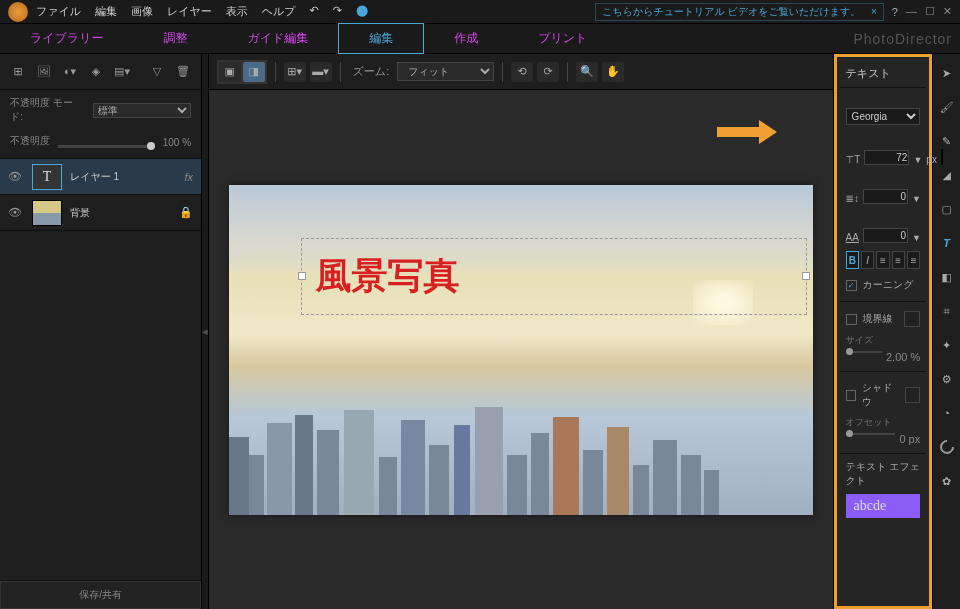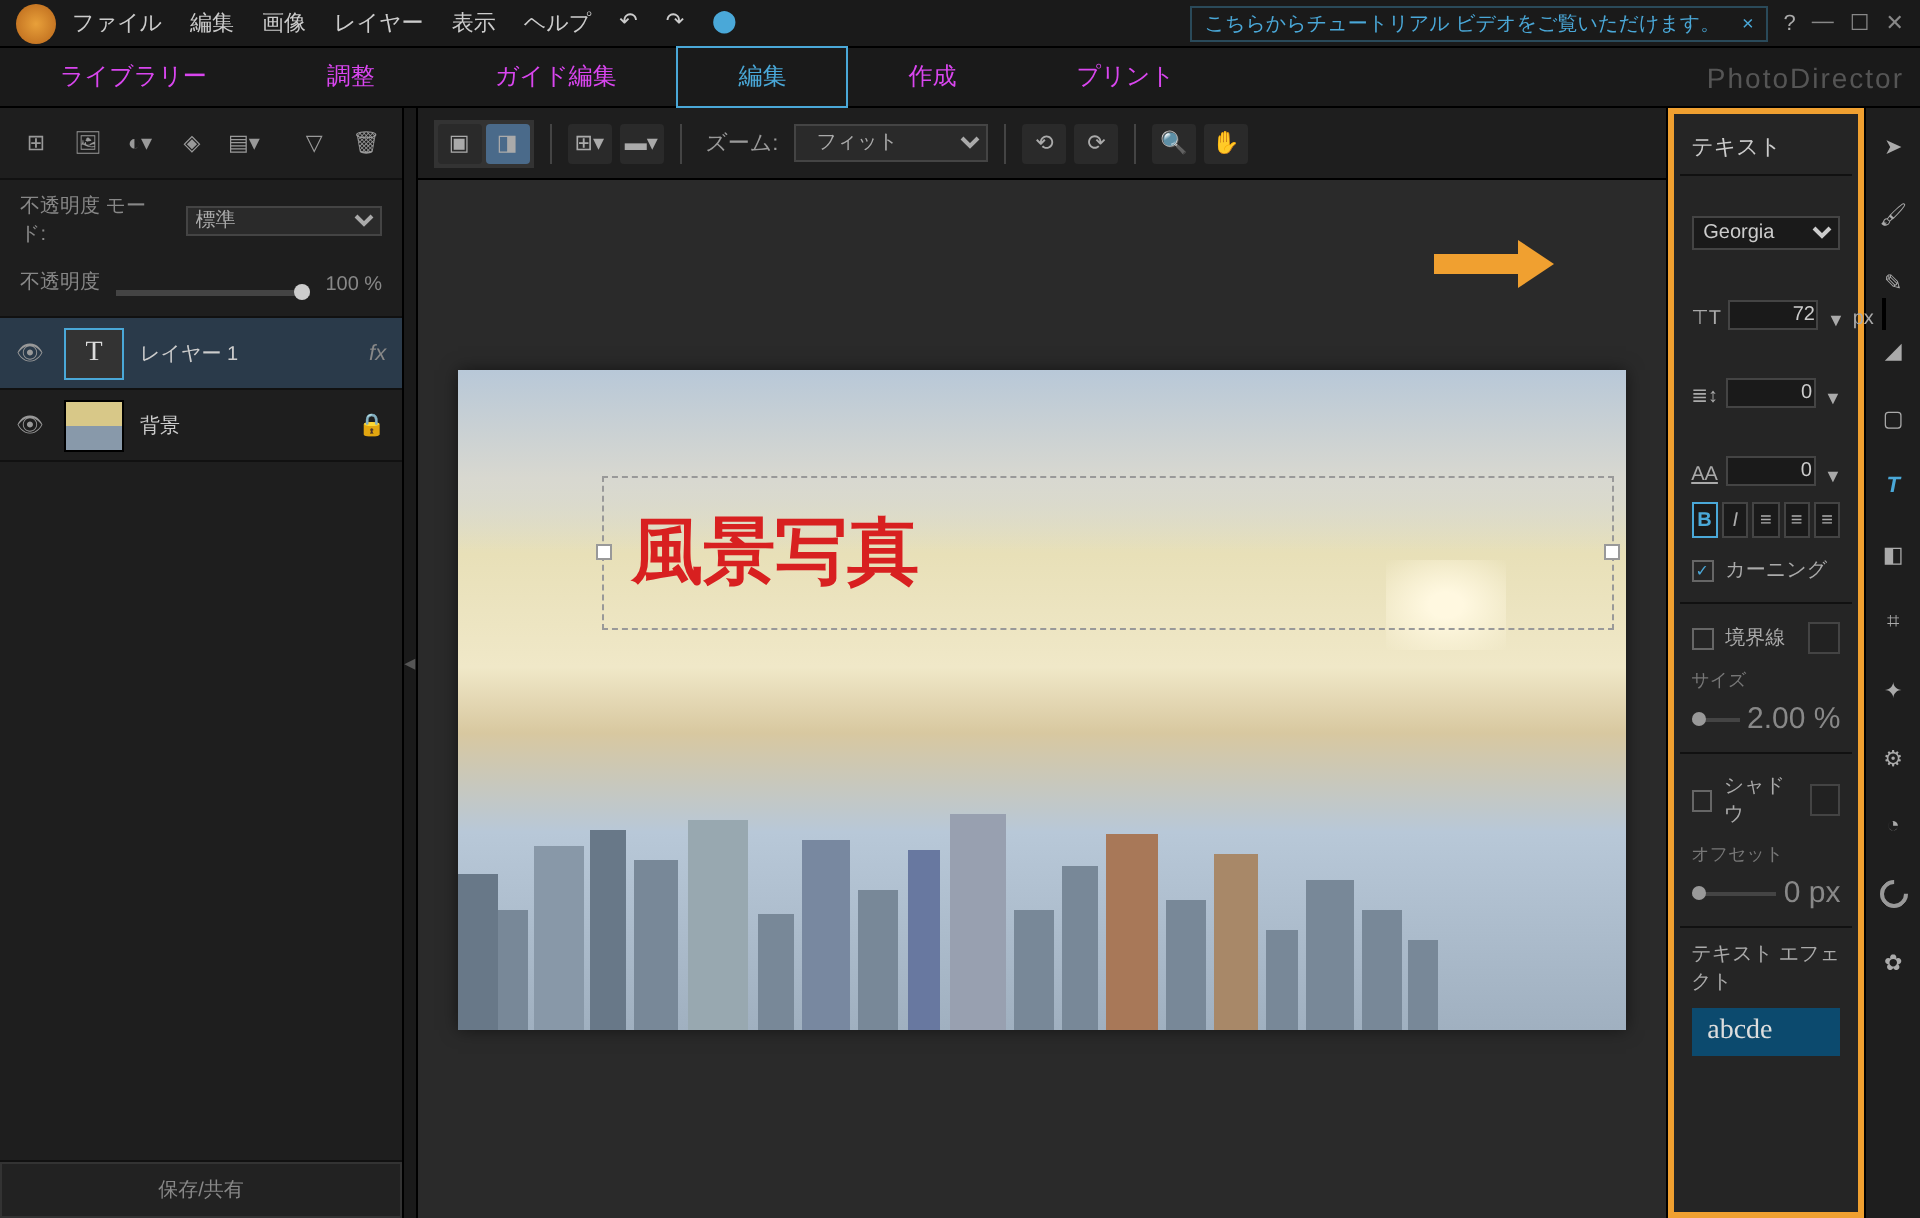--- a/index.html
+++ b/index.html
@@ -82,24 +82,24 @@
 .prop-row select,.prop-row input{background:#1a1a1a;border:1px solid #444;color:#ccc;font-size:10px;padding:1px;}
 .font-sel{width:100%;}
 .size-input{width:45px;text-align:right;}
 .color-sw{width:16px;height:16px;background:#f00;border:1px solid #000;}
 .fmt-row{display:flex;gap:2px;padding:4px 6px;}
 .fmt-btn{width:20px;height:18px;background:#1a1a1a;border:1px solid #444;display:flex;align-items:center;justify-content:center;color:#aaa;cursor:pointer;font-size:10px;}
 .fmt-btn.active{border-color:#4aa8d8;color:#4aa8d8;}
 .chk-row{display:flex;align-items:center;padding:5px 6px;gap:6px;font-size:10px;color:#aaa;}
 .chk{width:11px;height:11px;border:1px solid #666;display:flex;align-items:center;justify-content:center;font-size:8px;color:#4aa8d8;}
 .sec-label{font-size:9px;color:#777;padding:2px 6px;}
-.mini-slider{margin:2px 6px 4px;display:flex;align-items:center;gap:4px;font-size:15px;color:#888;}
+.mini-slider{margin:2px 6px 4px;display:flex;align-items:flex-start;gap:4px;font-size:11px;color:#888;}
 .mini-track{flex:1;height:2px;background:#444;position:relative;}
 .mini-track::after{content:"";position:absolute;left:0;top:-3px;width:7px;height:7px;background:#999;border-radius:50%;}
-.effect-preview{margin:4px 6px;padding:4px 8px;background:#0c4a6e;color:#ddd;font-family:Georgia,serif;font-size:14px;}
+.effect-preview{margin:4px 6px;padding:4px 8px;background:#8b5cf6;color:#ddd;font-family:Georgia,serif;font-size:14px;}
 .tool-strip{width:36px;background:#1e1e1e;border-left:1px solid #000;display:flex;flex-direction:column;align-items:center;padding-top:8px;gap:12px;}
 .tool-ico{width:22px;height:22px;display:flex;align-items:center;justify-content:center;color:#aaa;cursor:pointer;}
 .tool-ico.active{color:#4aa8d8;}
 .arrow-annotation{position:absolute;left:717px;top:120px;width:60px;height:24px;z-index:100;}
 .arrow-body{width:42px;height:10px;background:#f0a030;position:absolute;top:7px;left:0;}
 .arrow-head{position:absolute;right:0;top:0;width:0;height:0;border-left:18px solid #f0a030;border-top:12px solid transparent;border-bottom:12px solid transparent;}
 .refresh-ico{display:inline-block;width:14px;height:14px;border:2px solid #999;border-radius:50%;border-top-color:transparent;transform:rotate(45deg);position:relative;}
 </style>
 </head>
 <body>

